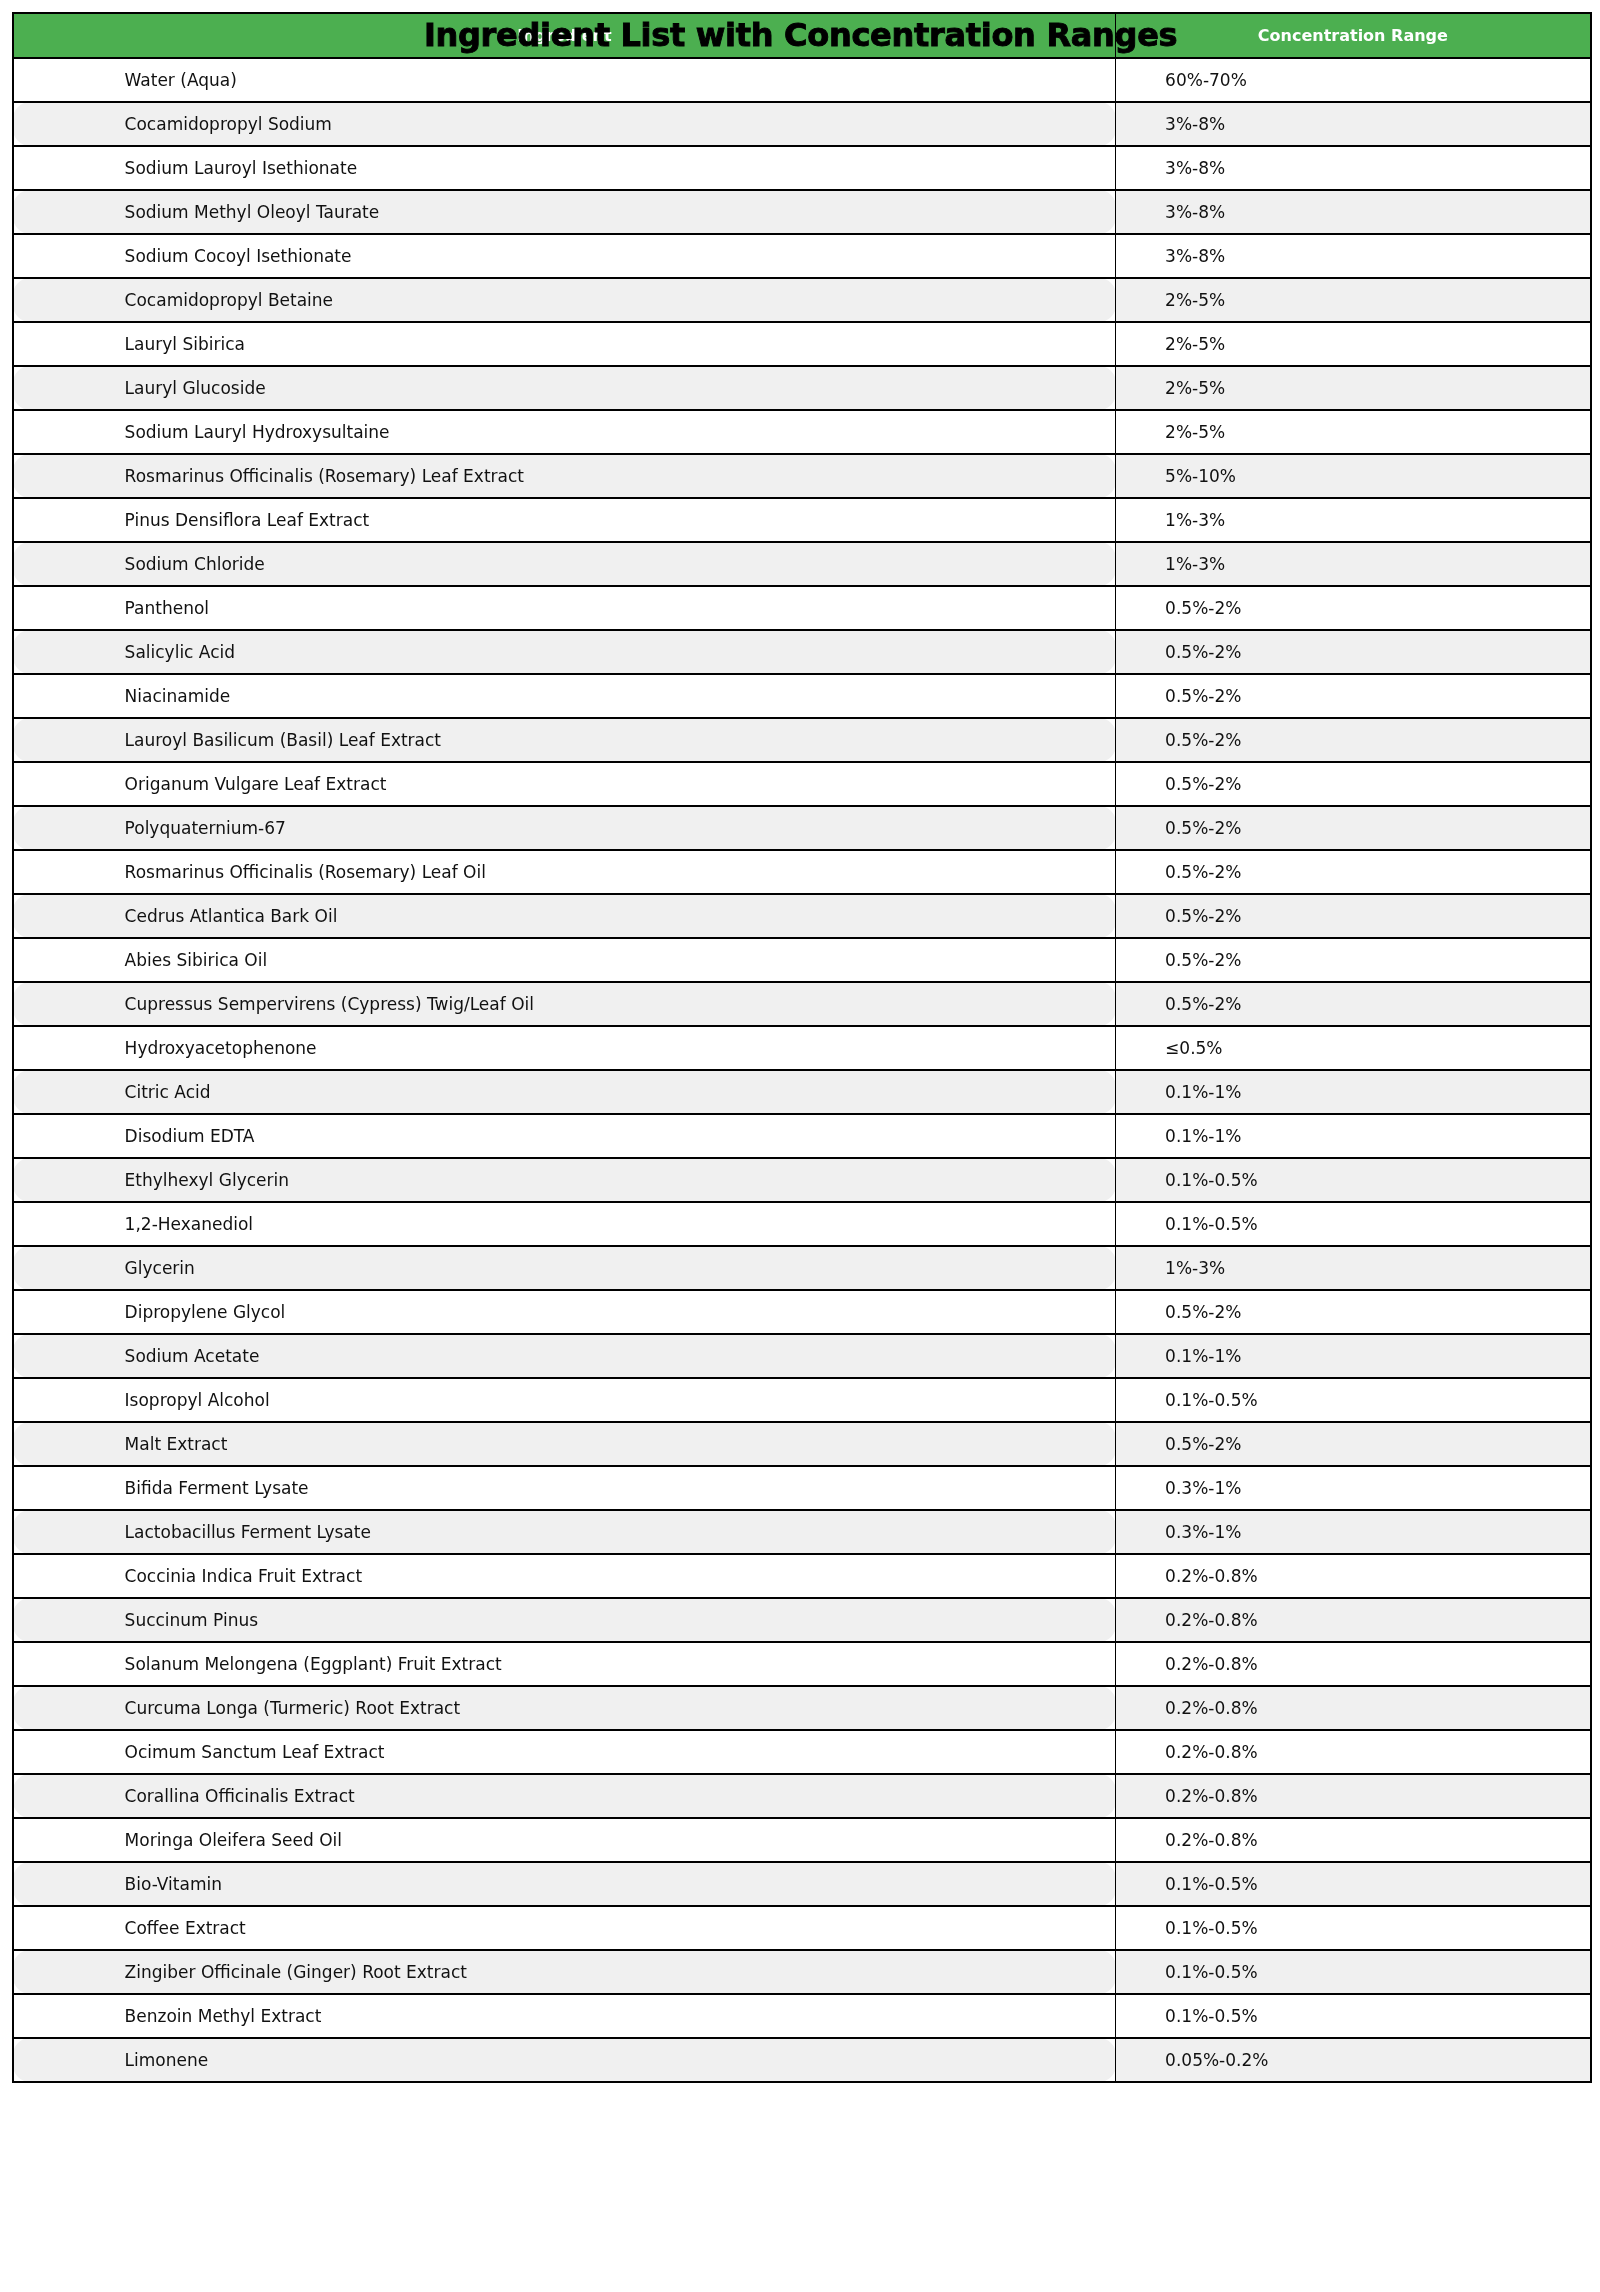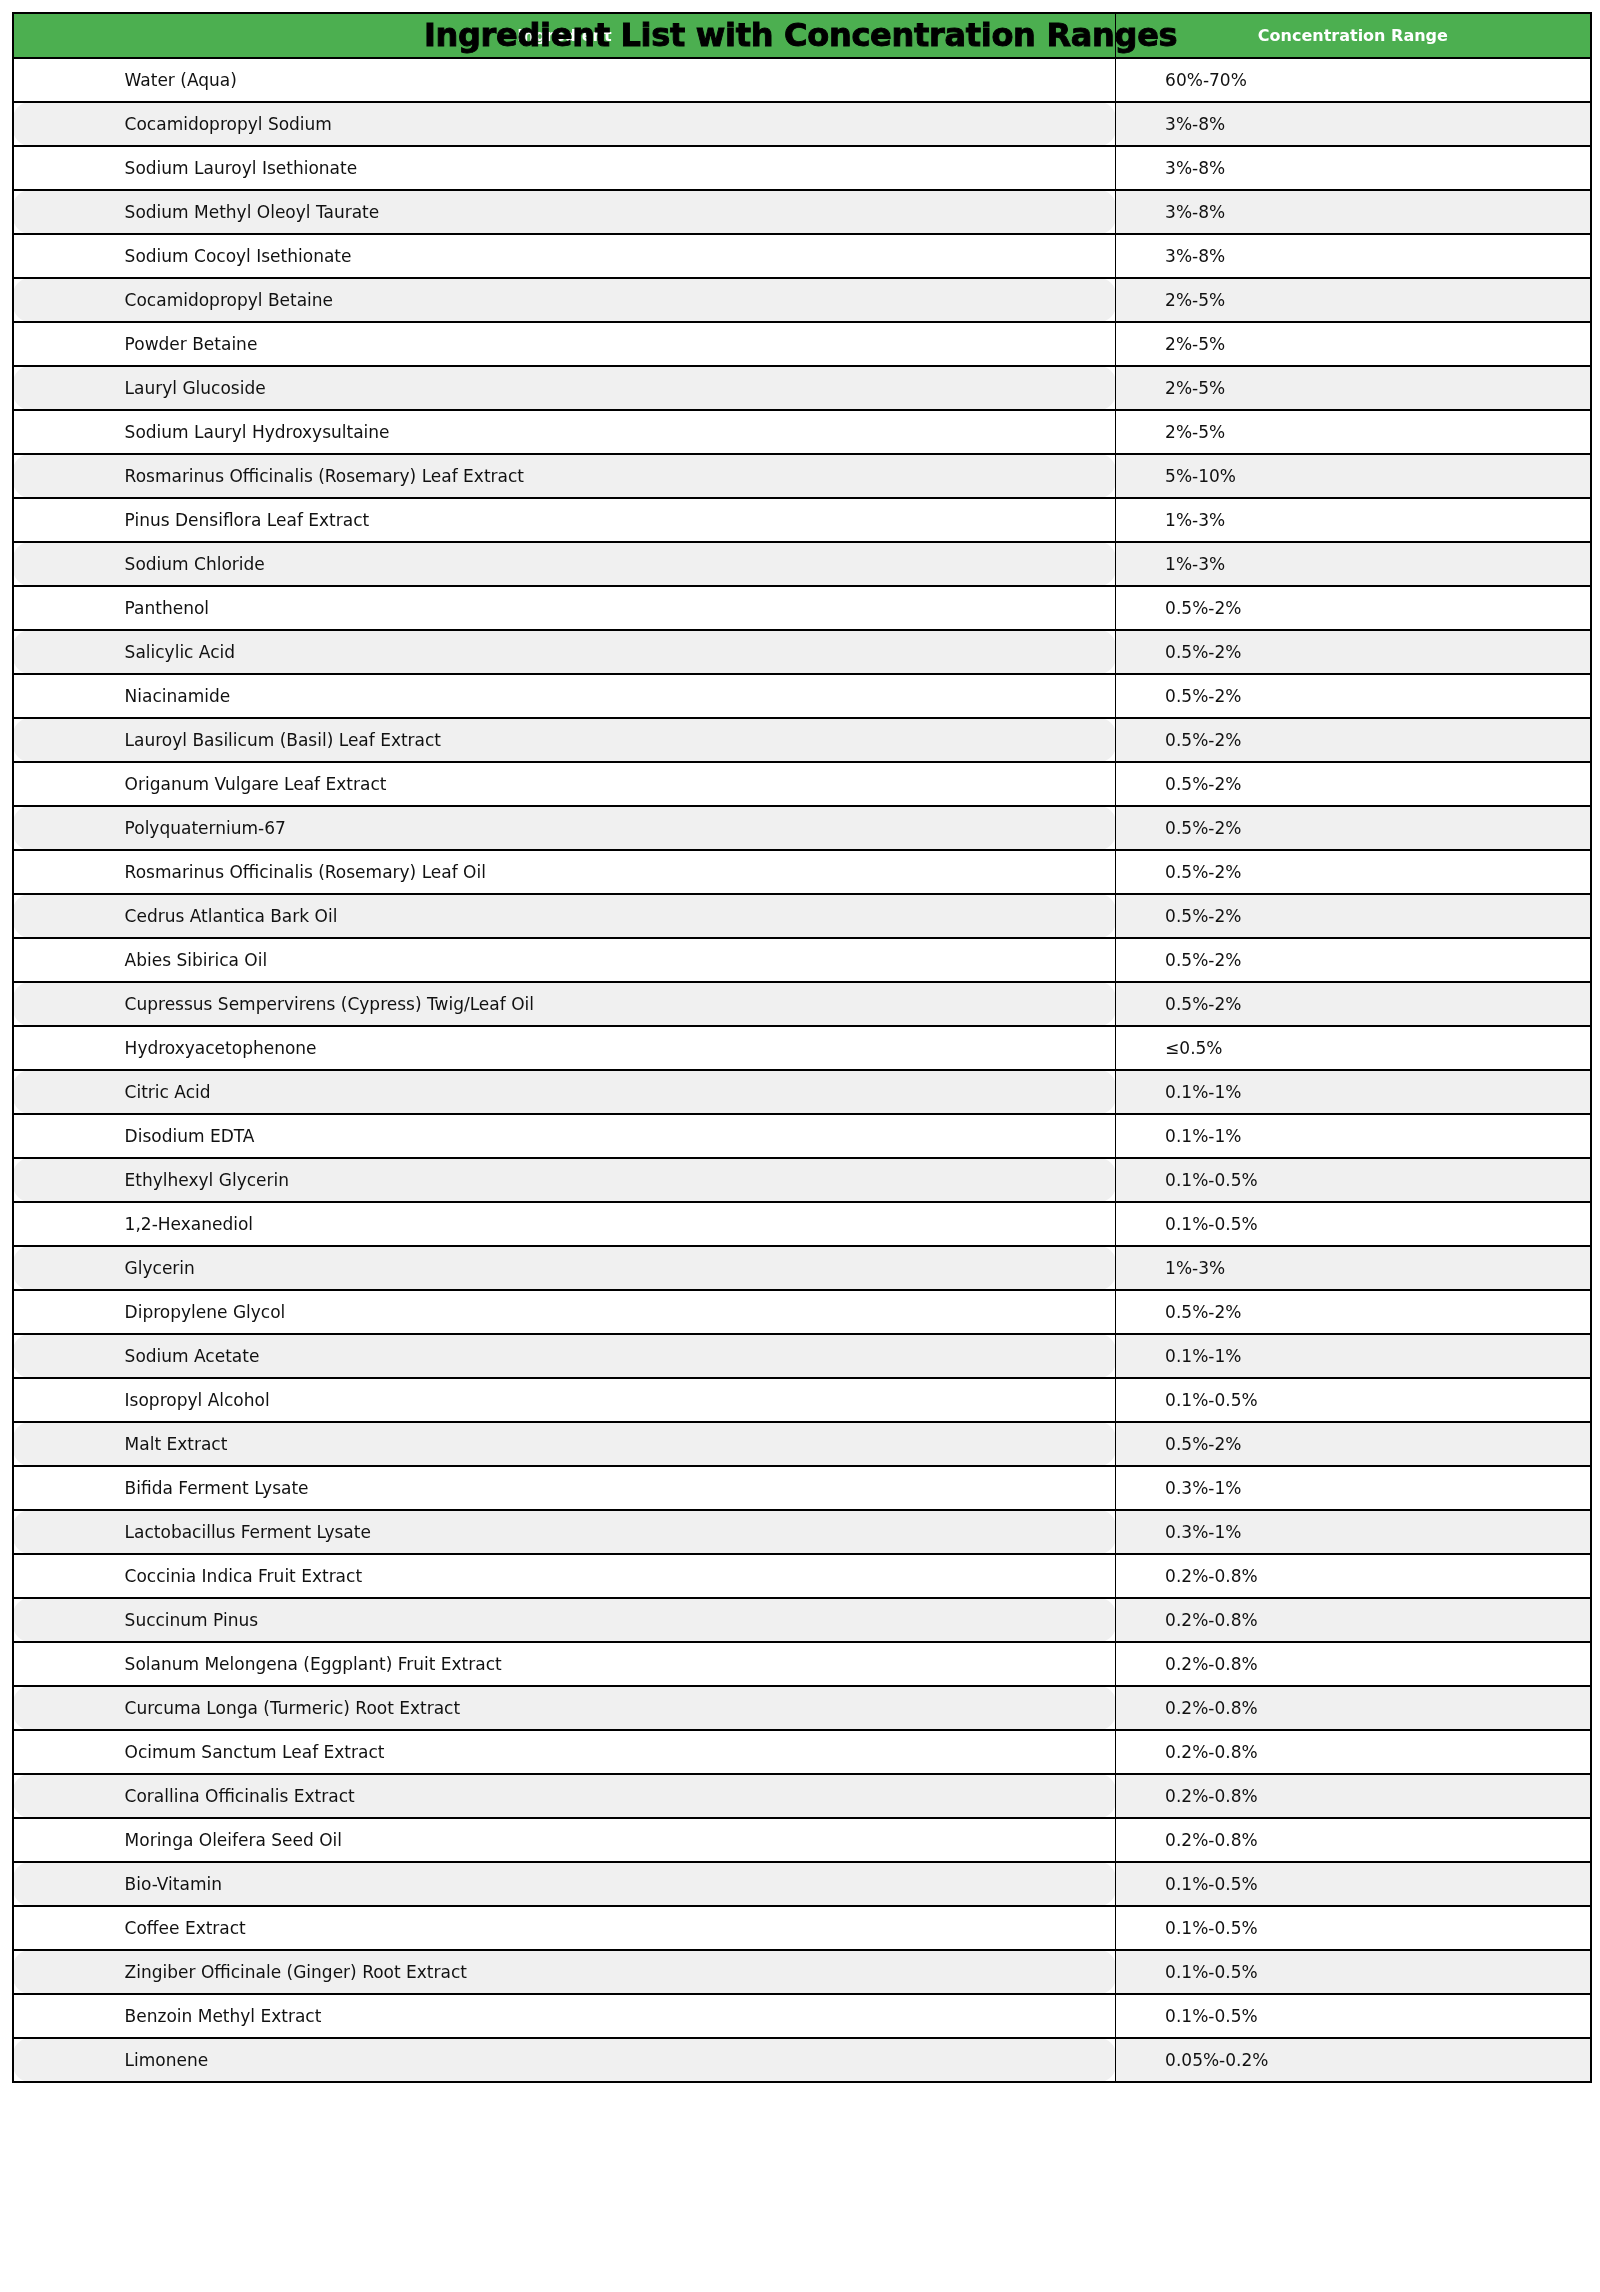--- a/index.html
+++ b/index.html
@@ -118,21 +118,21 @@
     <td class="range">3%-8%</td>
   </tr>
 
 
   <tr>
     <td class="ingredient">Cocamidopropyl Betaine</td>
     <td class="range">2%-5%</td>
   </tr>
 
   <tr>
-    <td class="ingredient">Powder Betaine</td>
+    <td class="ingredient">Lauryl Sibirica</td>
     <td class="range">2%-5%</td>
   </tr>
 
   <tr>
     <td class="ingredient">Lauryl Glucoside</td>
     <td class="range">2%-5%</td>
   </tr>
 
   <tr>
     <td class="ingredient">Sodium Lauryl Hydroxysultaine</td>

